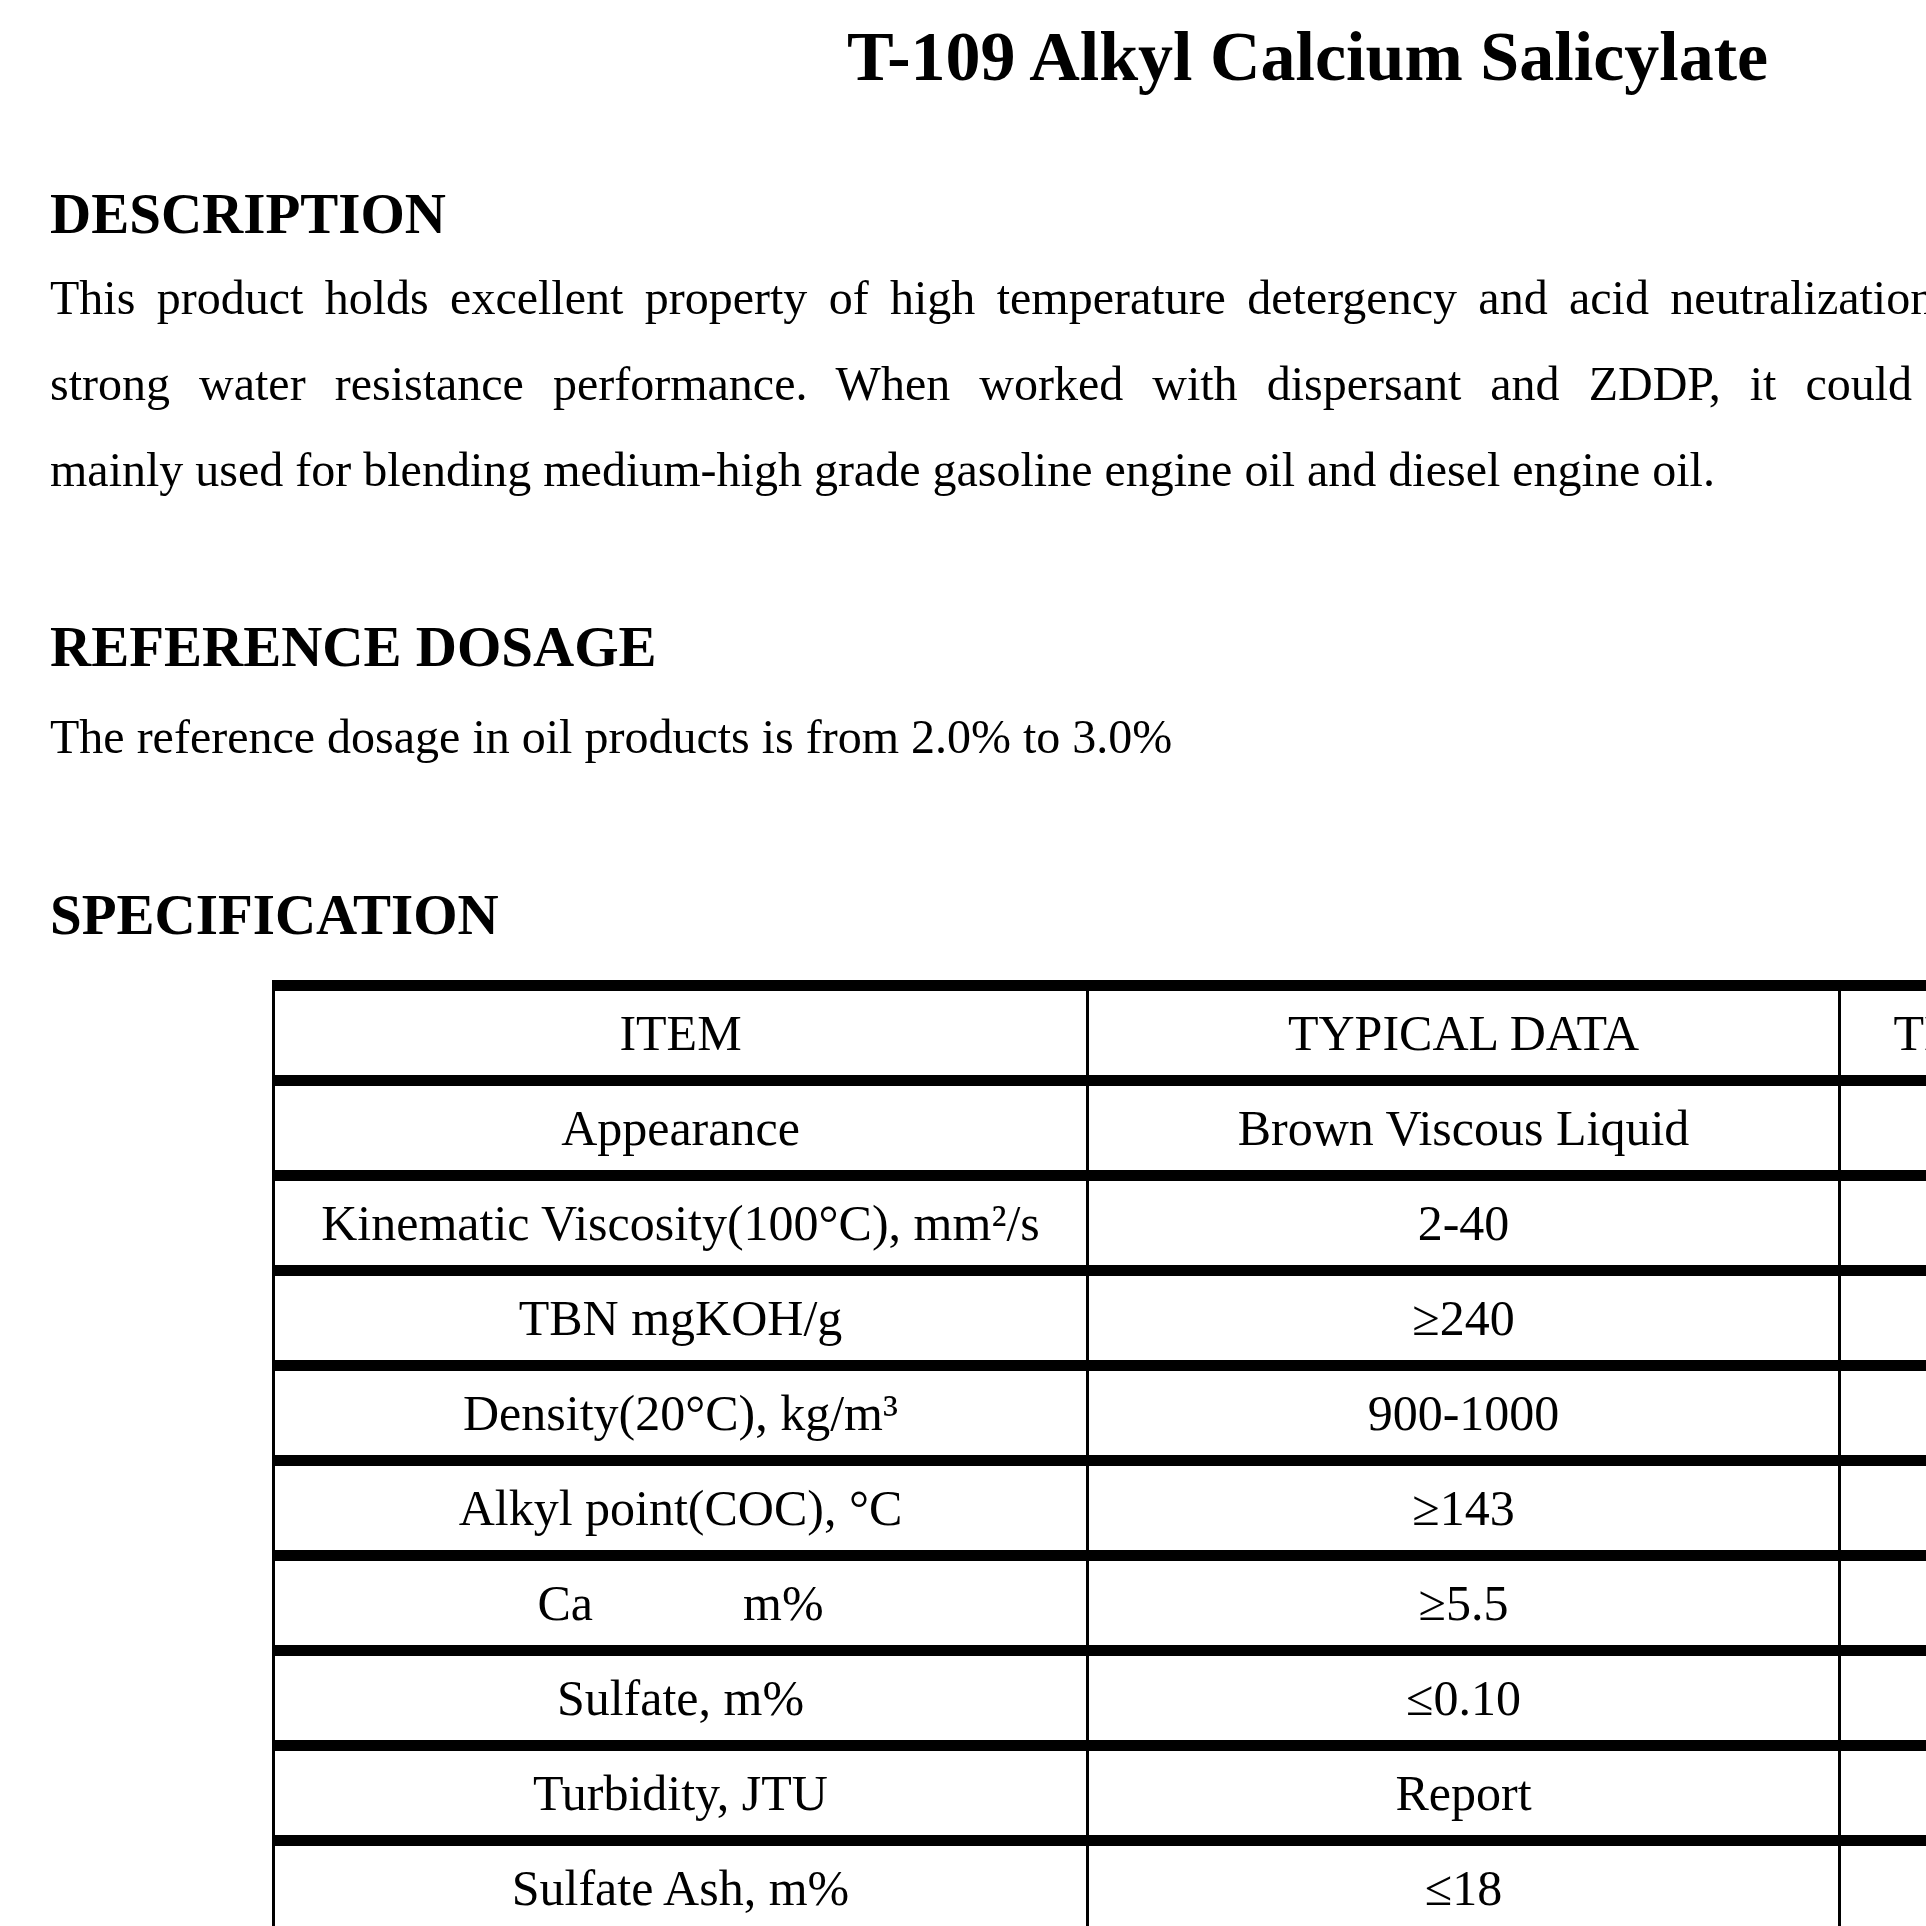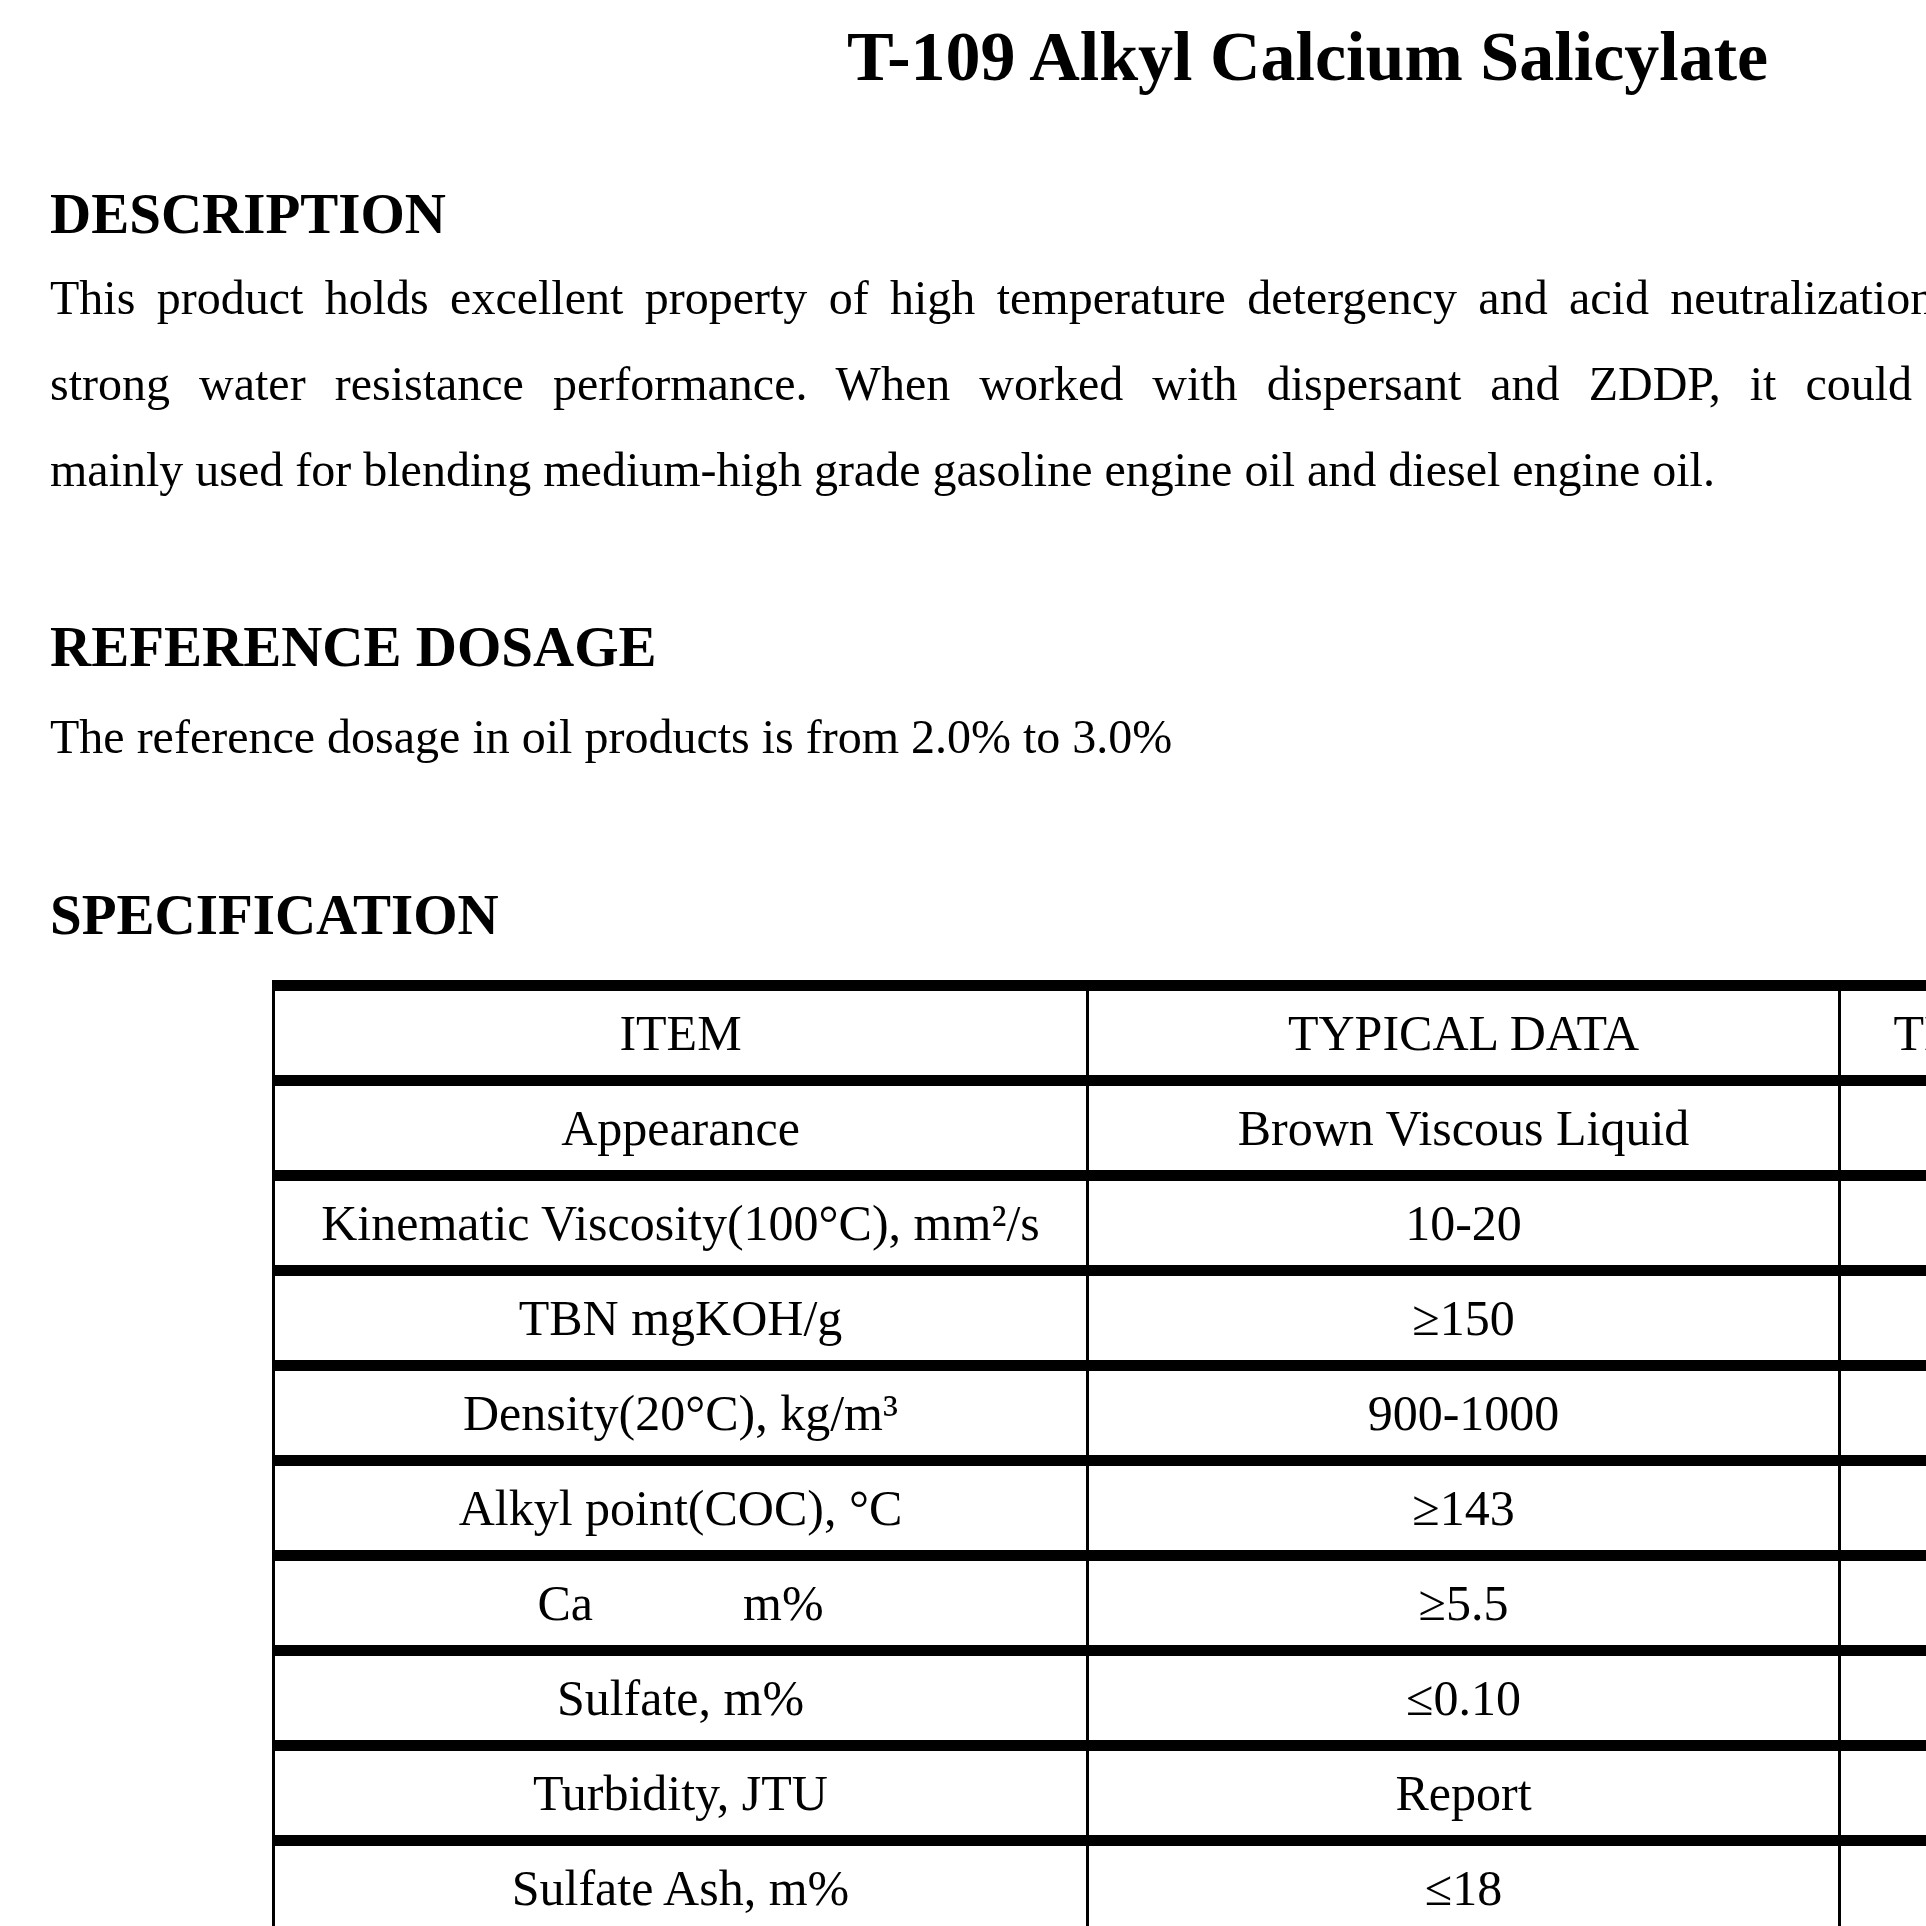--- a/index.html
+++ b/index.html
@@ -101,26 +101,26 @@
         <td>TYPICAL DATA</td>
         <td>TEST METHOD</td>
       </tr>
       <tr>
         <td>Appearance</td>
         <td>Brown Viscous Liquid</td>
         <td>Visual</td>
       </tr>
       <tr>
         <td>Kinematic Viscosity(100°C), mm²/s</td>
-        <td>10-20</td>
+        <td>2-40</td>
         <td>GB/T265</td>
       </tr>
       <tr>
         <td>TBN mgKOH/g</td>
-        <td>≥150</td>
+        <td>≥240</td>
         <td>SH/T0251</td>
       </tr>
       <tr>
         <td>Density(20°C), kg/m³</td>
         <td>900-1000</td>
         <td>GB/T1884</td>
       </tr>
       <tr>
         <td>Alkyl point(COC), °C</td>
         <td>≥143</td>

